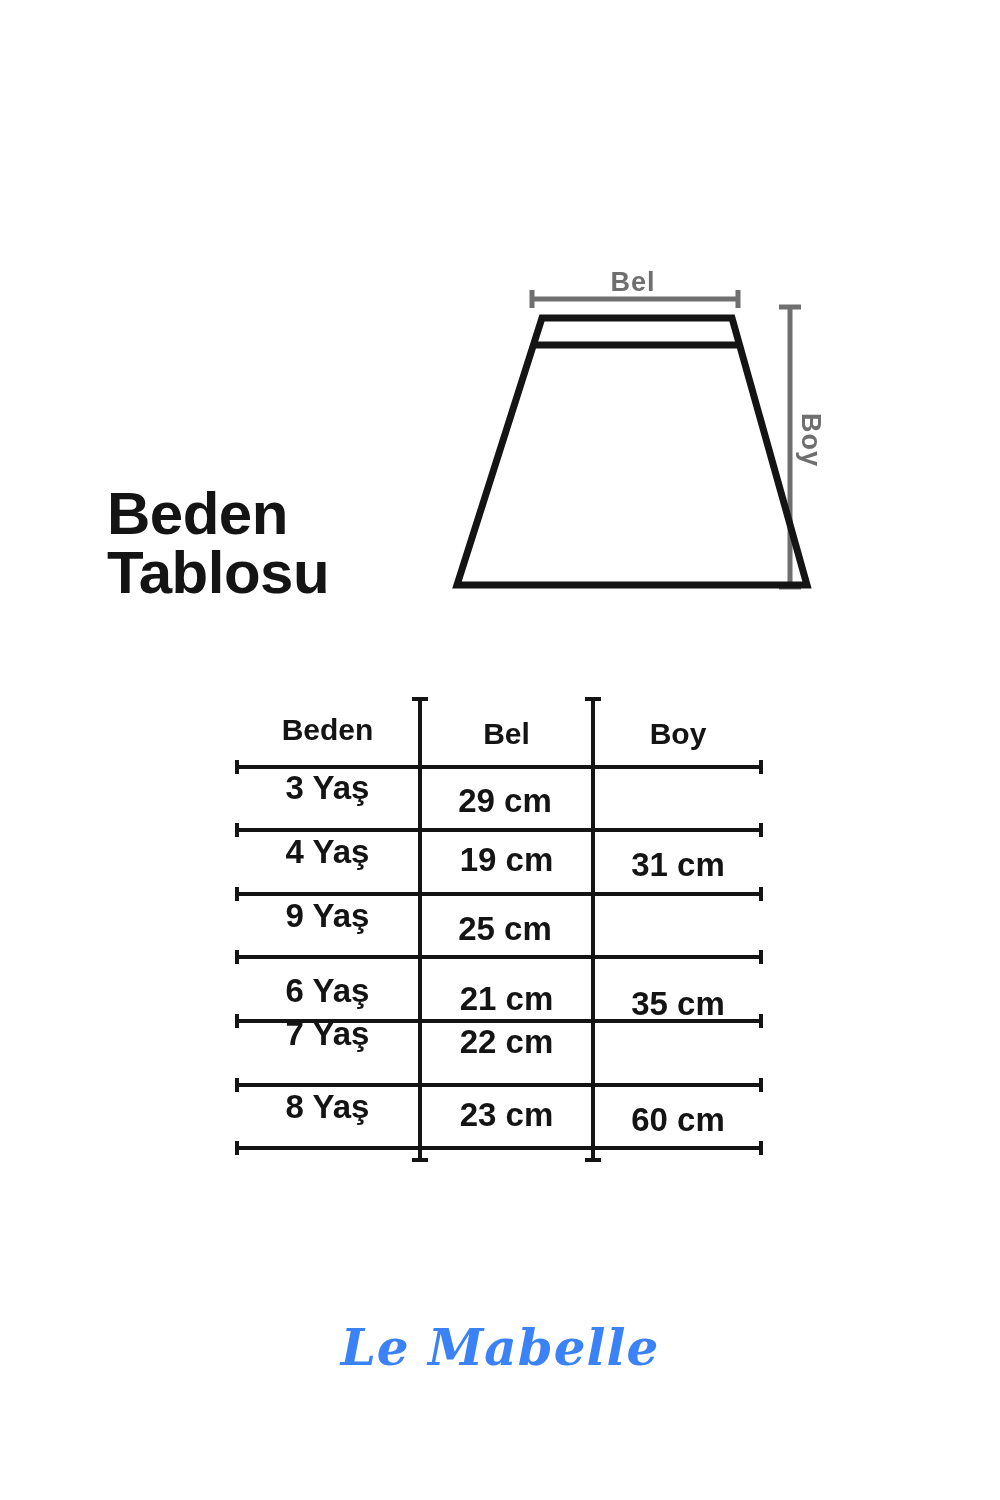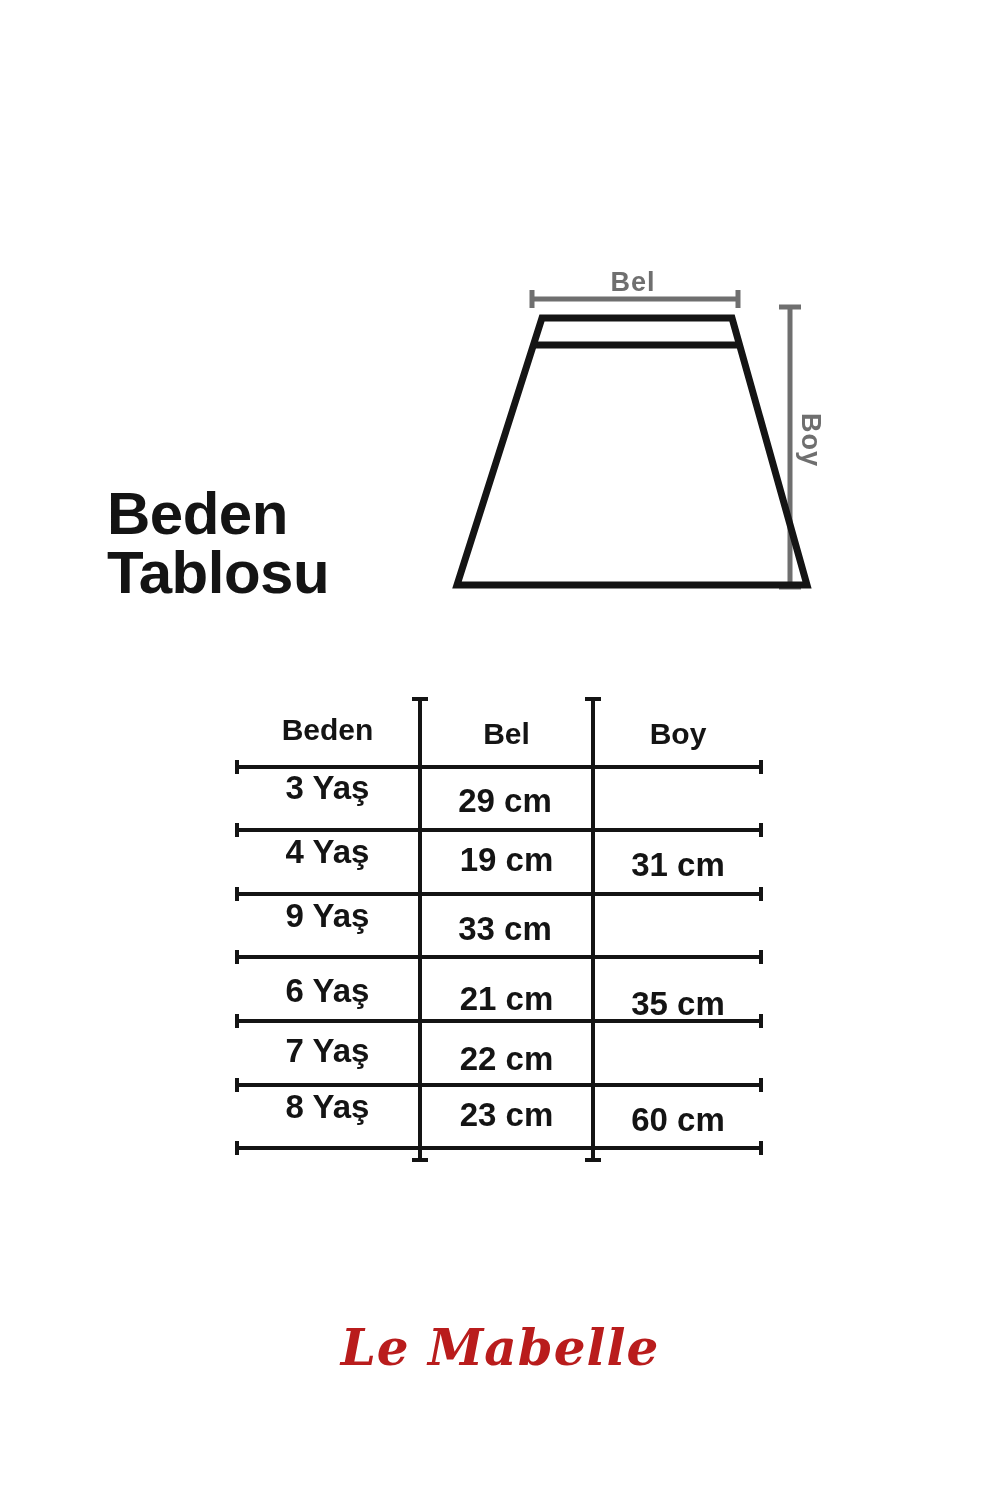--- a/index.html
+++ b/index.html
@@ -116,21 +116,21 @@
     position: absolute;
     left: 0;
     top: 1318px;
     width: 1000px;
     text-align: center;
     font-family: "DejaVu Serif", "Liberation Serif", serif;
     font-style: italic;
     font-weight: bold;
     font-size: 50px;
     letter-spacing: 1px;
-    color: #b91c1c;
+    color: #3b82f6;
   }
 </style>
 </head>
 <body>
 
 <div class="canvas">
 
   <svg class="diagram-svg" viewBox="0 0 400 340" xmlns="http://www.w3.org/2000/svg">
 
     <text class="dim-label" x="193" y="31" text-anchor="middle">Bel</text>
@@ -179,28 +179,28 @@
       <div class="tcell c0">3 Yaş</div>
       <div class="tcell c2">29 cm</div>
     </div>
     <div class="trow data-row" style="top:137px;height:60px">
       <div class="tcell c0">4 Yaş</div>
       <div class="tcell c1">19 cm</div>
       <div class="tcell c2">31 cm</div>
     </div>
     <div class="trow data-row" style="top:201px;height:59px">
       <div class="tcell c0">9 Yaş</div>
-      <div class="tcell c2">33 cm</div>
+      <div class="tcell c2">25 cm</div>
     </div>
     <div class="trow data-row" style="top:276px;height:60px">
       <div class="tcell c0">6 Yaş</div>
       <div class="tcell c1">21 cm</div>
       <div class="tcell c2">35 cm</div>
     </div>
-    <div class="trow data-row" style="top:336px;height:60px">
+    <div class="trow data-row" style="top:319px;height:60px">
       <div class="tcell c0">7 Yaş</div>
       <div class="tcell c1">22 cm</div>
     </div>
     <div class="trow data-row" style="top:392px;height:59px">
       <div class="tcell c0">8 Yaş</div>
       <div class="tcell c1">23 cm</div>
       <div class="tcell c2">60 cm</div>
     </div>
   </div>
 

